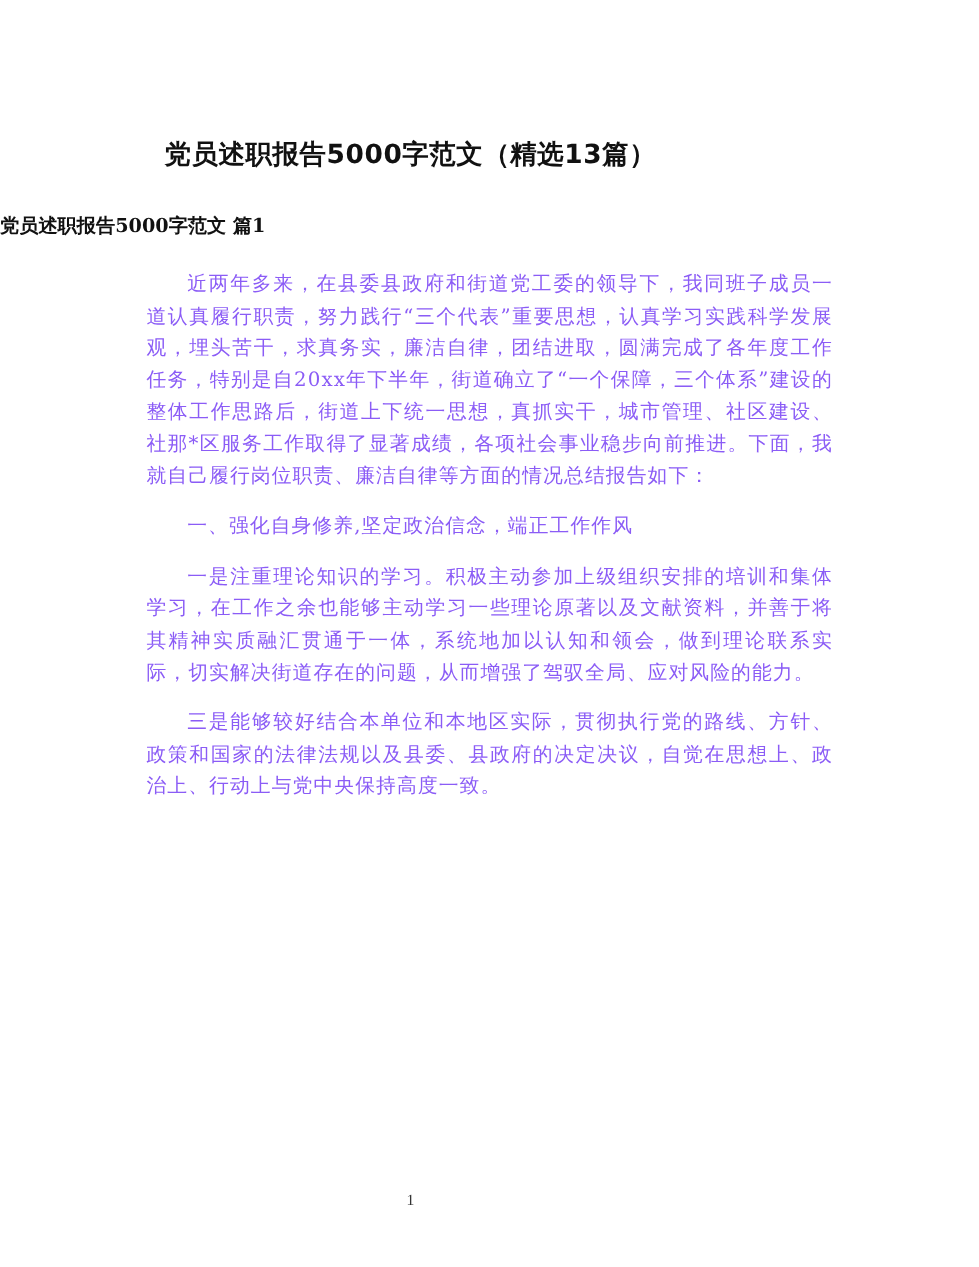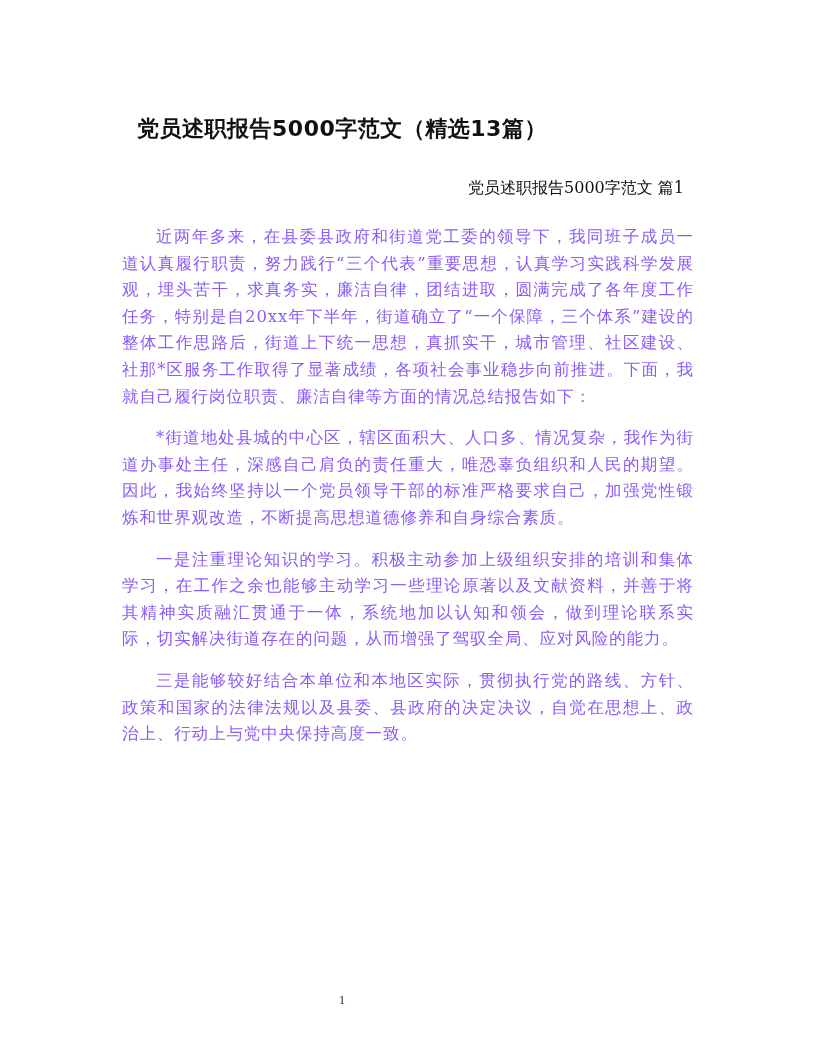--- a/index.html
+++ b/index.html
@@ -31,23 +31,23 @@
       font-weight: bold;
       font-size: 22px;
       letter-spacing: 0.5px;
       color: #111;
       margin: 0;
     }
     .section-title {
       position: absolute;
       left: 0; right: 0;
       top: 178px;
-      text-align: right;
+      text-align: left;
       font-family: "DejaVu Serif", "Liberation Serif", serif;
-      font-weight: normal;
+      font-weight: bold;
       font-size: 16px;
       color: #111;
       margin: 0;
     }
     .body {
       position: absolute;
       left: 122px;
       top: 224px;
       width: 572px;
     }
@@ -76,19 +76,19 @@
   </style>
 </head>
 <body>
 
 <div class="page">
   <h1 class="doc-title">党员述职报告5000字范文（精选13篇）</h1>
   <h2 class="section-title">党员述职报告5000字范文 篇1</h2>
 
   <div class="body">
     <p class="para">近两年多来，在县委县政府和街道党工委的领导下，我同班子成员一道认真履行职责，努力践行“三个代表”重要思想，认真学习实践科学发展观，埋头苦干，求真务实，廉洁自律，团结进取，圆满完成了各年度工作任务，特别是自20xx年下半年，街道确立了“一个保障，三个体系”建设的整体工作思路后，街道上下统一思想，真抓实干，城市管理、社区建设、社那*区服务工作取得了显著成绩，各项社会事业稳步向前推进。下面，我就自己履行岗位职责、廉洁自律等方面的情况总结报告如下：</p>
-    <p class="para">*街道地处县城的中心区，辖区面积大、人口多、情况复杂，我作为街道办事处主任，深感自己肩负的责任重大，唯恐辜负组织和人民的期望。因此，我始终坚持以一个党员领导干部的标准严格要求自己，加强党性锻炼和世界观改造，不断提高思想道德修养和自身综合素质。</p>
+    <p class="para heading">一、强化自身修养,坚定政治信念，端正工作作风</p>
     <p class="para">一是注重理论知识的学习。积极主动参加上级组织安排的培训和集体学习，在工作之余也能够主动学习一些理论原著以及文献资料，并善于将其精神实质融汇贯通于一体，系统地加以认知和领会，做到理论联系实际，切实解决街道存在的问题，从而增强了驾驭全局、应对风险的能力。</p>
     <p class="para">三是能够较好结合本单位和本地区实际，贯彻执行党的路线、方针、政策和国家的法律法规以及县委、县政府的决定决议，自觉在思想上、政治上、行动上与党中央保持高度一致。</p>
   </div>
 
   <div class="page-number">1</div>
 </div>
 
 </body></html>

